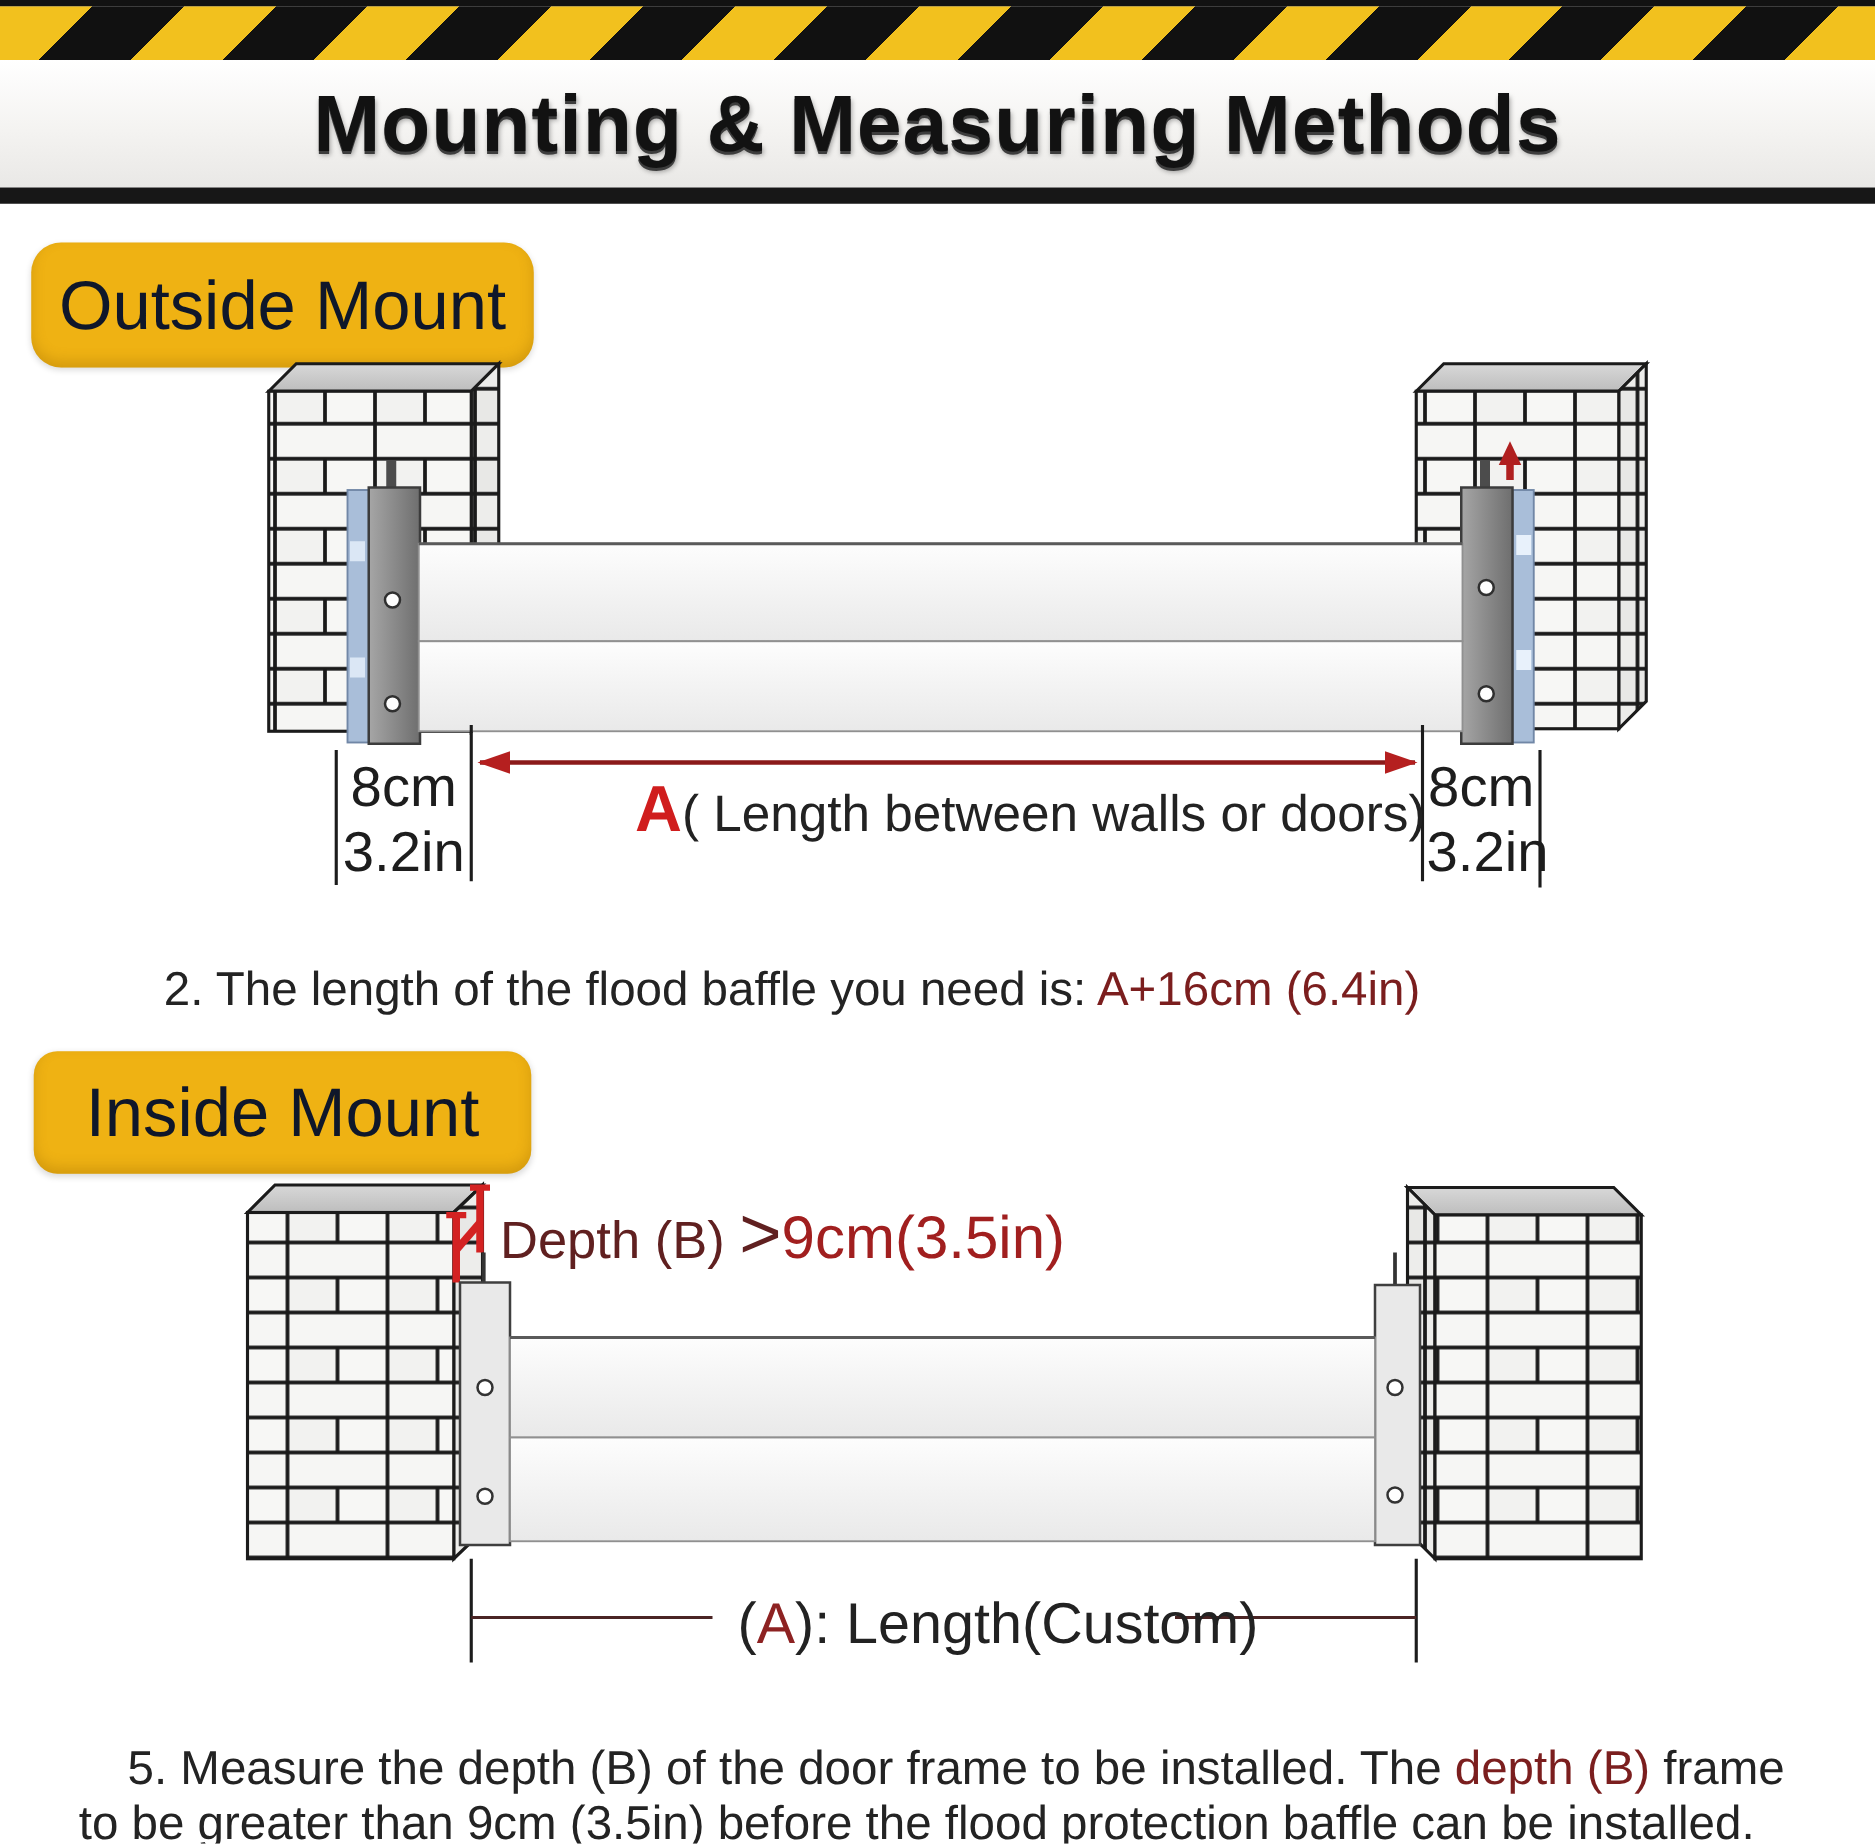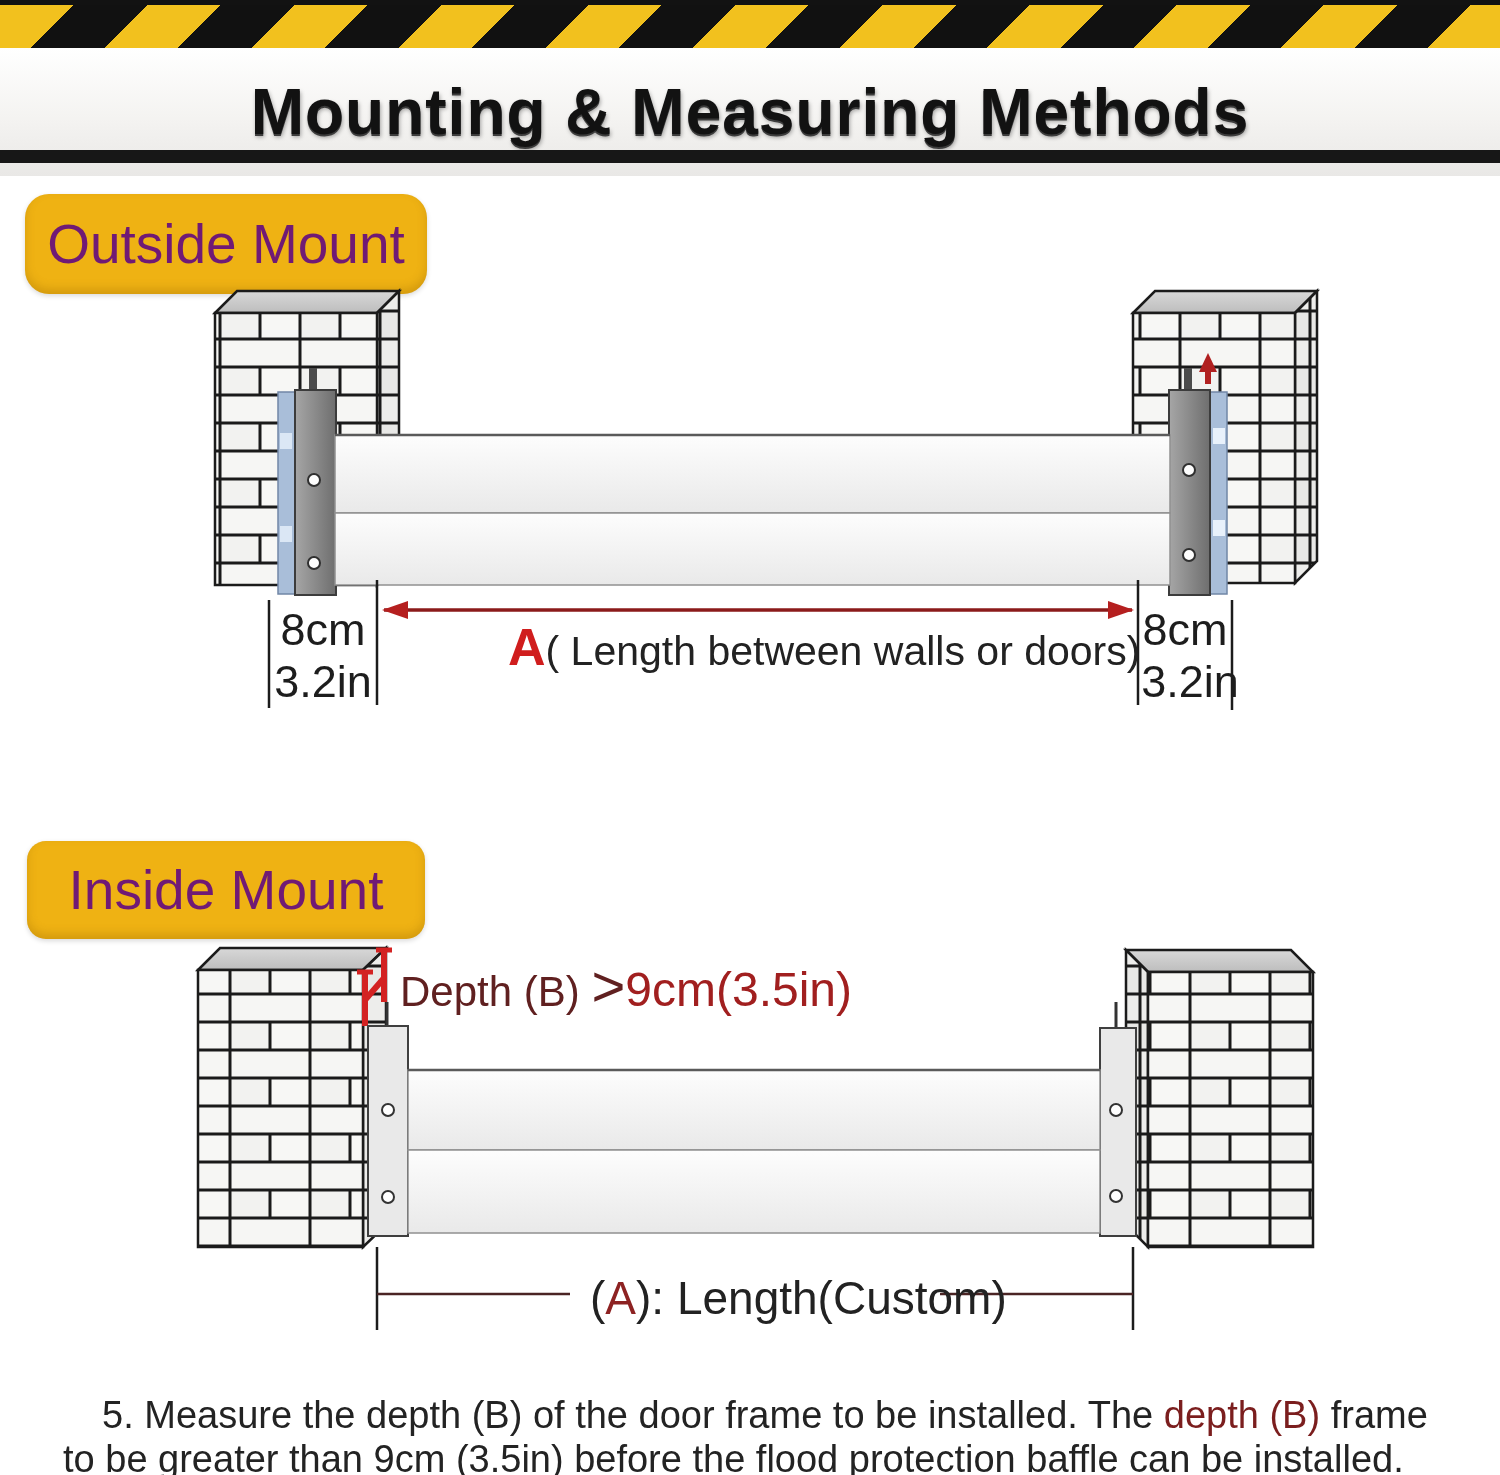--- a/index.html
+++ b/index.html
@@ -1,31 +1,31 @@
 <!DOCTYPE html>
 <html><head>
 <meta charset="utf-8">
 <style>
   html,body{margin:0;padding:0;background:#ffffff;}
   .canvas{position:relative;width:1500px;height:1475px;background:#ffffff;overflow:hidden;
           font-family:"Liberation Sans", sans-serif;color:#222;}
   
   .hazard{position:absolute;left:0;top:0;width:1500px;height:43px;border-top:5px solid #121212;
           background:repeating-linear-gradient(135deg,#f2c11e 0 52px,#111111 52px 104px);}
-  .title-band{position:absolute;left:0;top:48px;width:1500px;height:128px;
+  .title-band{position:absolute;left:0;top:48px;width:1500px;height:102px;
               background:linear-gradient(180deg,#ffffff 0%,#f4f3f1 55%,#e9e8e6 100%);
               display:flex;align-items:center;justify-content:center;}
   .title{font-size:64px;font-weight:bold;letter-spacing:1px;color:#121212;
          text-shadow:0 2px 0 #3d3d3d,1px 3px 4px rgba(0,0,0,.35);}
   .divider{position:absolute;left:0;top:150px;width:1500px;height:13px;background:#171717;}
   
   .badge{position:absolute;background:#efb213;border-radius:24px;
          box-shadow:inset 0 -5px 10px rgba(150,100,0,.30), 0 2px 5px rgba(0,0,0,.15);
          display:flex;align-items:center;justify-content:center;
-         font-size:55px;color:#701a75;}
+         font-size:55px;color:#0f172a;}
   .badge.outside{left:25px;top:194px;width:402px;height:100px;}
   .badge.inside{left:27px;top:841px;width:398px;height:98px;border-radius:19px;}
   
   svg{position:absolute;display:block;}
   svg text{font-family:"Liberation Sans", sans-serif;}
   
   .step{position:absolute;font-size:38px;line-height:46px;color:#232323;white-space:nowrap;}
   .step .red{color:#7b1e1e;}
   .step .red-a{color:#8d2222;}
 </style>
@@ -134,20 +134,21 @@
 
     <text x="183" y="362" font-size="45" fill="#1d1d1d" text-anchor="middle">8cm</text>
     <text x="183" y="414" font-size="45" fill="#1d1d1d" text-anchor="middle">3.2in</text>
     <text x="1045" y="362" font-size="45" fill="#1d1d1d" text-anchor="middle">8cm</text>
     <text x="1050" y="414" font-size="45" fill="#1d1d1d" text-anchor="middle">3.2in</text>
     <text x="368" y="382">
       <tspan font-size="52" font-weight="bold" fill="#d01d1d">A</tspan><tspan font-size="41" fill="#222222">( Length between walls or doors)</tspan>
     </text>
   </svg>
 
+  <div class="step" style="left:131px;top:769px"><span>2. The length of the flood baffle you need is: </span><span class="red">A+16cm (6.4in)</span></div>
 
   <svg style="left:150px;top:938px" width="1310" height="397" viewBox="0 0 1310 397">
 
     <g>
       <polygon points="48,32 70,10 236,10 213,32" fill="url(#slabG)" stroke="#1b1b1b" stroke-width="2.5"></polygon>
       <polygon points="213,32 236,10 236,287 213,309" fill="url(#bps)" stroke="#1b1b1b" stroke-width="2.5"></polygon>
       <rect x="48" y="32" width="165" height="277" fill="url(#bp)" stroke="#1b1b1b" stroke-width="2.5"></rect>
     </g>
 
     <g>

